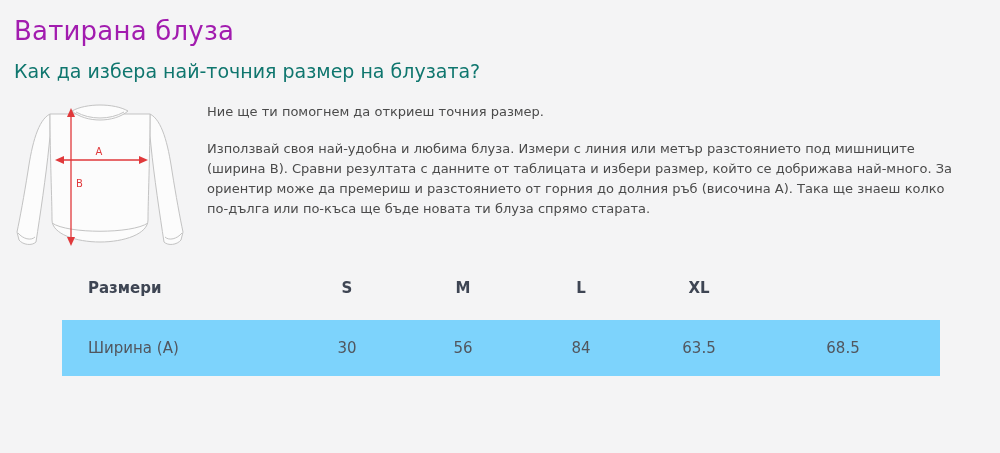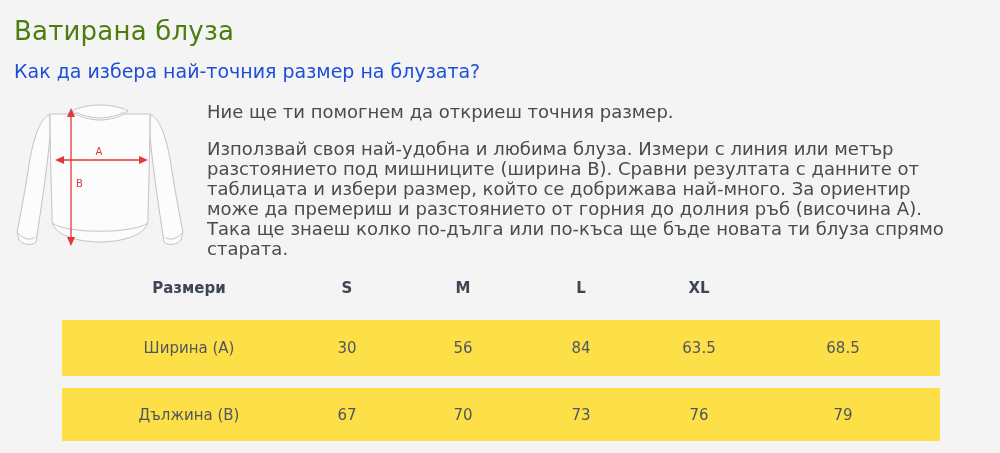--- a/index.html
+++ b/index.html
@@ -5,51 +5,51 @@
   * { margin:0; padding:0; box-sizing:border-box; }
   html,body { width:1000px; height:453px; }
   body {
     position:relative;
     background:#f4f4f5;
     font-family:"DejaVu Sans","Liberation Sans",sans-serif;
     overflow:hidden;
   }
   .page-title {
     position:absolute; left:14px; top:16px;
-    font-size:26px; font-weight:400; color:#4d7c0f;
+    font-size:26px; font-weight:400; color:#a21caf;
     letter-spacing:0.2px;
   }
   .page-subtitle {
     position:absolute; left:14px; top:60px;
-    font-size:19px; font-weight:400; color:#1d4ed8;
+    font-size:19px; font-weight:400; color:#0f766e;
   }
   .diagram {
     position:absolute; left:8px; top:96px;
     width:190px; height:160px;
   }
   .intro {
     position:absolute; left:207px; top:102px; width:760px;
-    font-size:18px; line-height:20px; color:#4b4b4b;
+    font-size:13px; line-height:20px; color:#4b4b4b;
   }
   .intro p { margin:0 0 17px 0; }
   .intro p:last-child { margin-bottom:4px; }
 
   .size-table {
     position:absolute; left:62px; top:256px; width:878px;
     font-size:15px;
   }
   .t-row { display:flex; align-items:center; }
   .t-head { height:64px; color:#3e4553; font-weight:bold; }
   .t-body {
-    background:#fde047; color:#51565e;
+    background:#7dd3fc; color:#51565e;
     height:56px; margin-bottom:12px;
   }
   .t-body.second { height:53px; margin-bottom:0; }
   .cell { text-align:center; }
-  .c0 { width:228px; text-align:center; padding-left:26px; }
+  .c0 { width:228px; text-align:left; padding-left:26px; }
   .c1 { width:114px; }
   .c2, .c3, .c4 { width:118px; }
   .c5 { width:170px; }
 </style>
 </head>
 <body>
 
 <h1 class="page-title">Ватирана блуза</h1>
 <h2 class="page-subtitle">Как да избера най-точния размер на блузата?</h2>
 
@@ -96,21 +96,13 @@
     <div class="cell c4">XL</div>
   </div>
   <div class="t-row t-body">
     <div class="cell c0">Ширина (A)</div>
     <div class="cell c1">30</div>
     <div class="cell c2">56</div>
     <div class="cell c3">84</div>
     <div class="cell c4">63.5</div>
     <div class="cell c5">68.5</div>
   </div>
-  <div class="t-row t-body second">
-    <div class="cell c0">Дължина (B)</div>
-    <div class="cell c1">67</div>
-    <div class="cell c2">70</div>
-    <div class="cell c3">73</div>
-    <div class="cell c4">76</div>
-    <div class="cell c5">79</div>
-  </div>
 </div>
 
 </body></html>

